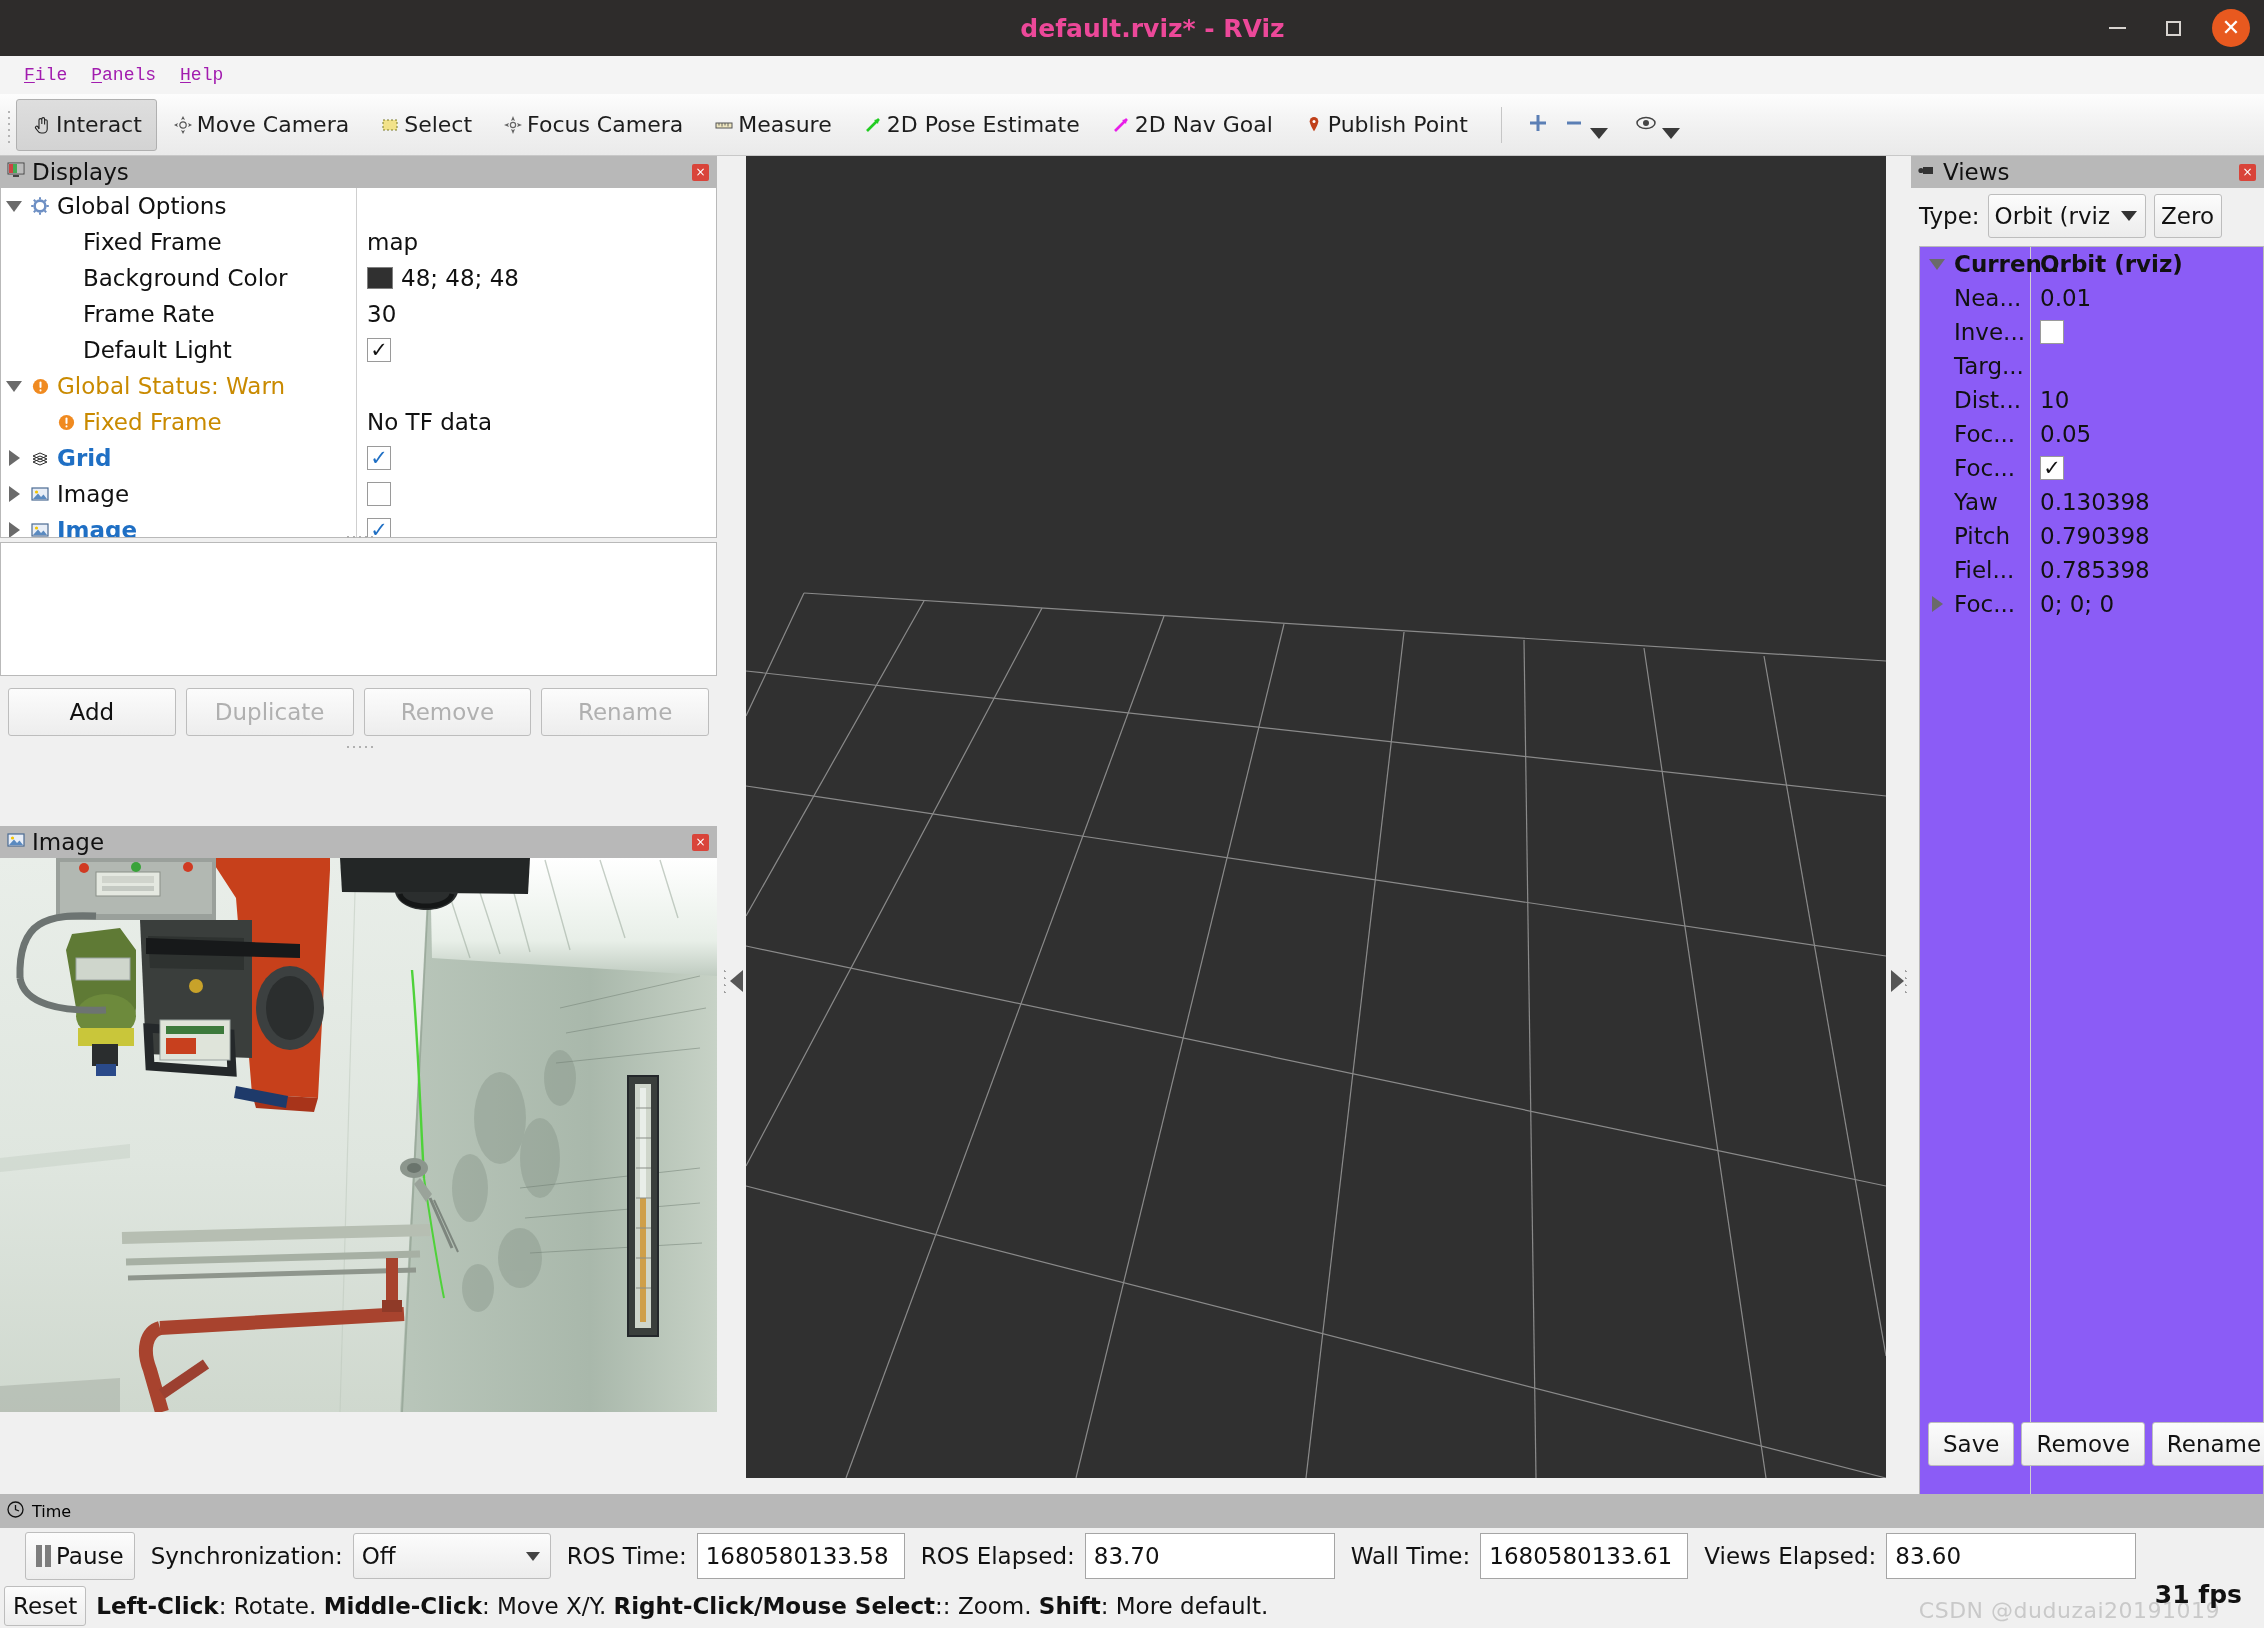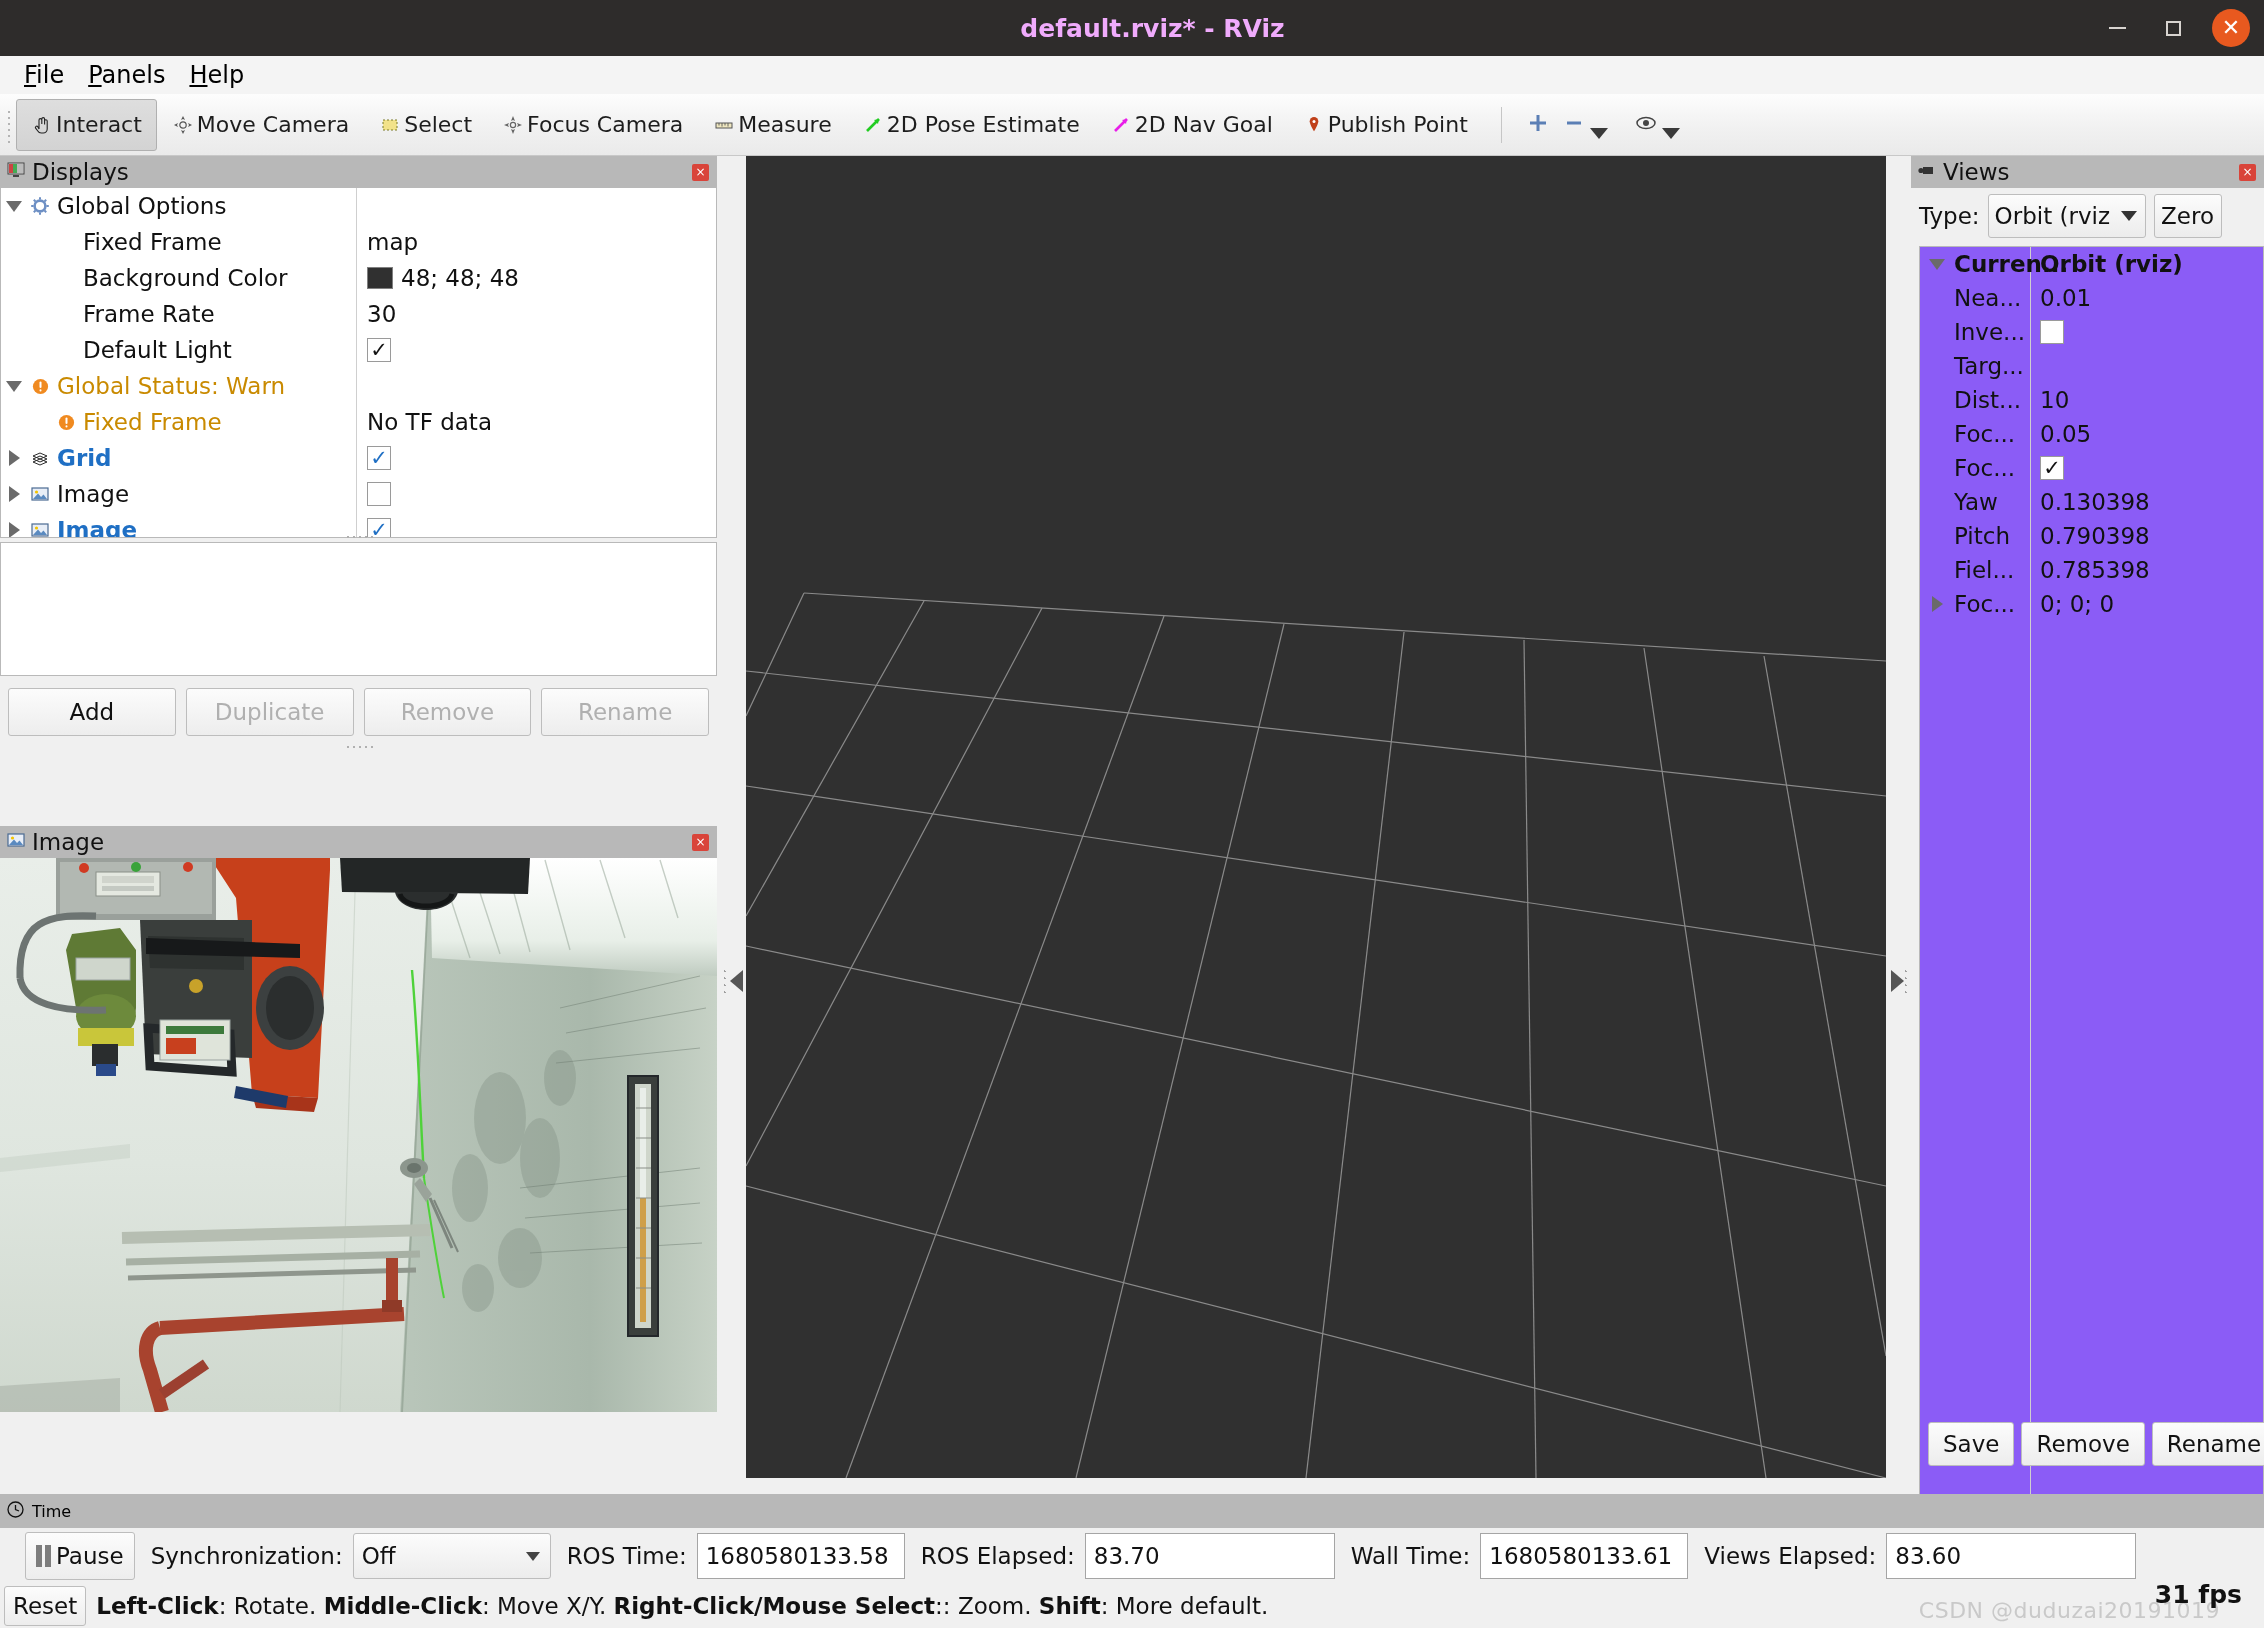--- a/index.html
+++ b/index.html
@@ -11,21 +11,21 @@
   }
   body { background: #f0f0f0; }
 
   
   #titlebar {
     position: absolute; left: 0; top: 0; width: 2264px; height: 56px;
     background: #2e2c2b;
     display: flex; align-items: center; justify-content: center;
   }
   #titlebar .title {
-    color: #f0abfc; font-size: 25px; font-weight: bold;
+    color: #ec4899; font-size: 25px; font-weight: bold;
     letter-spacing: 0px;
     margin-left: 41px;
   }
   #winbtns {
     position: absolute; right: 14px; top: 0; height: 56px;
     display: flex; align-items: center; gap: 22px;
   }
   .winbtn {
     width: 34px; height: 34px; display: flex; align-items: center; justify-content: center;
     color: #d8d4d0; font-size: 20px; line-height: 1; cursor: default;
@@ -36,21 +36,21 @@
   }
   .winbtn .min-glyph { display:block; width: 17px; height: 2px; background: #d8d4d0; }
   .winbtn .max-glyph { display:block; width: 15px; height: 15px; border: 2px solid #d8d4d0; }
 
   
   #menubar {
     position: absolute; left: 0; top: 56px; width: 2264px; height: 38px;
     background: #f4f4f4; display: flex; align-items: center; padding-left: 12px;
   }
   .menu-item {
-    font-size: 24px; color: #000000; padding: 2px 12px; cursor: default;
+    font-size: 18px; color: #a21caf; padding: 2px 12px; cursor: default; font-family: Liberation Mono, monospace;
   }
   .menu-item u { text-decoration: underline; text-underline-offset: 2px; }
 
   
   #toolbar {
     position: absolute; left: 0; top: 94px; width: 2264px; height: 62px;
     background: linear-gradient(180deg, #fdfdfd 0%, #f1f1f1 55%, #eaeaea 100%);
     border-bottom: 1px solid #c8c8c8;
     display: flex; align-items: center;
   }

